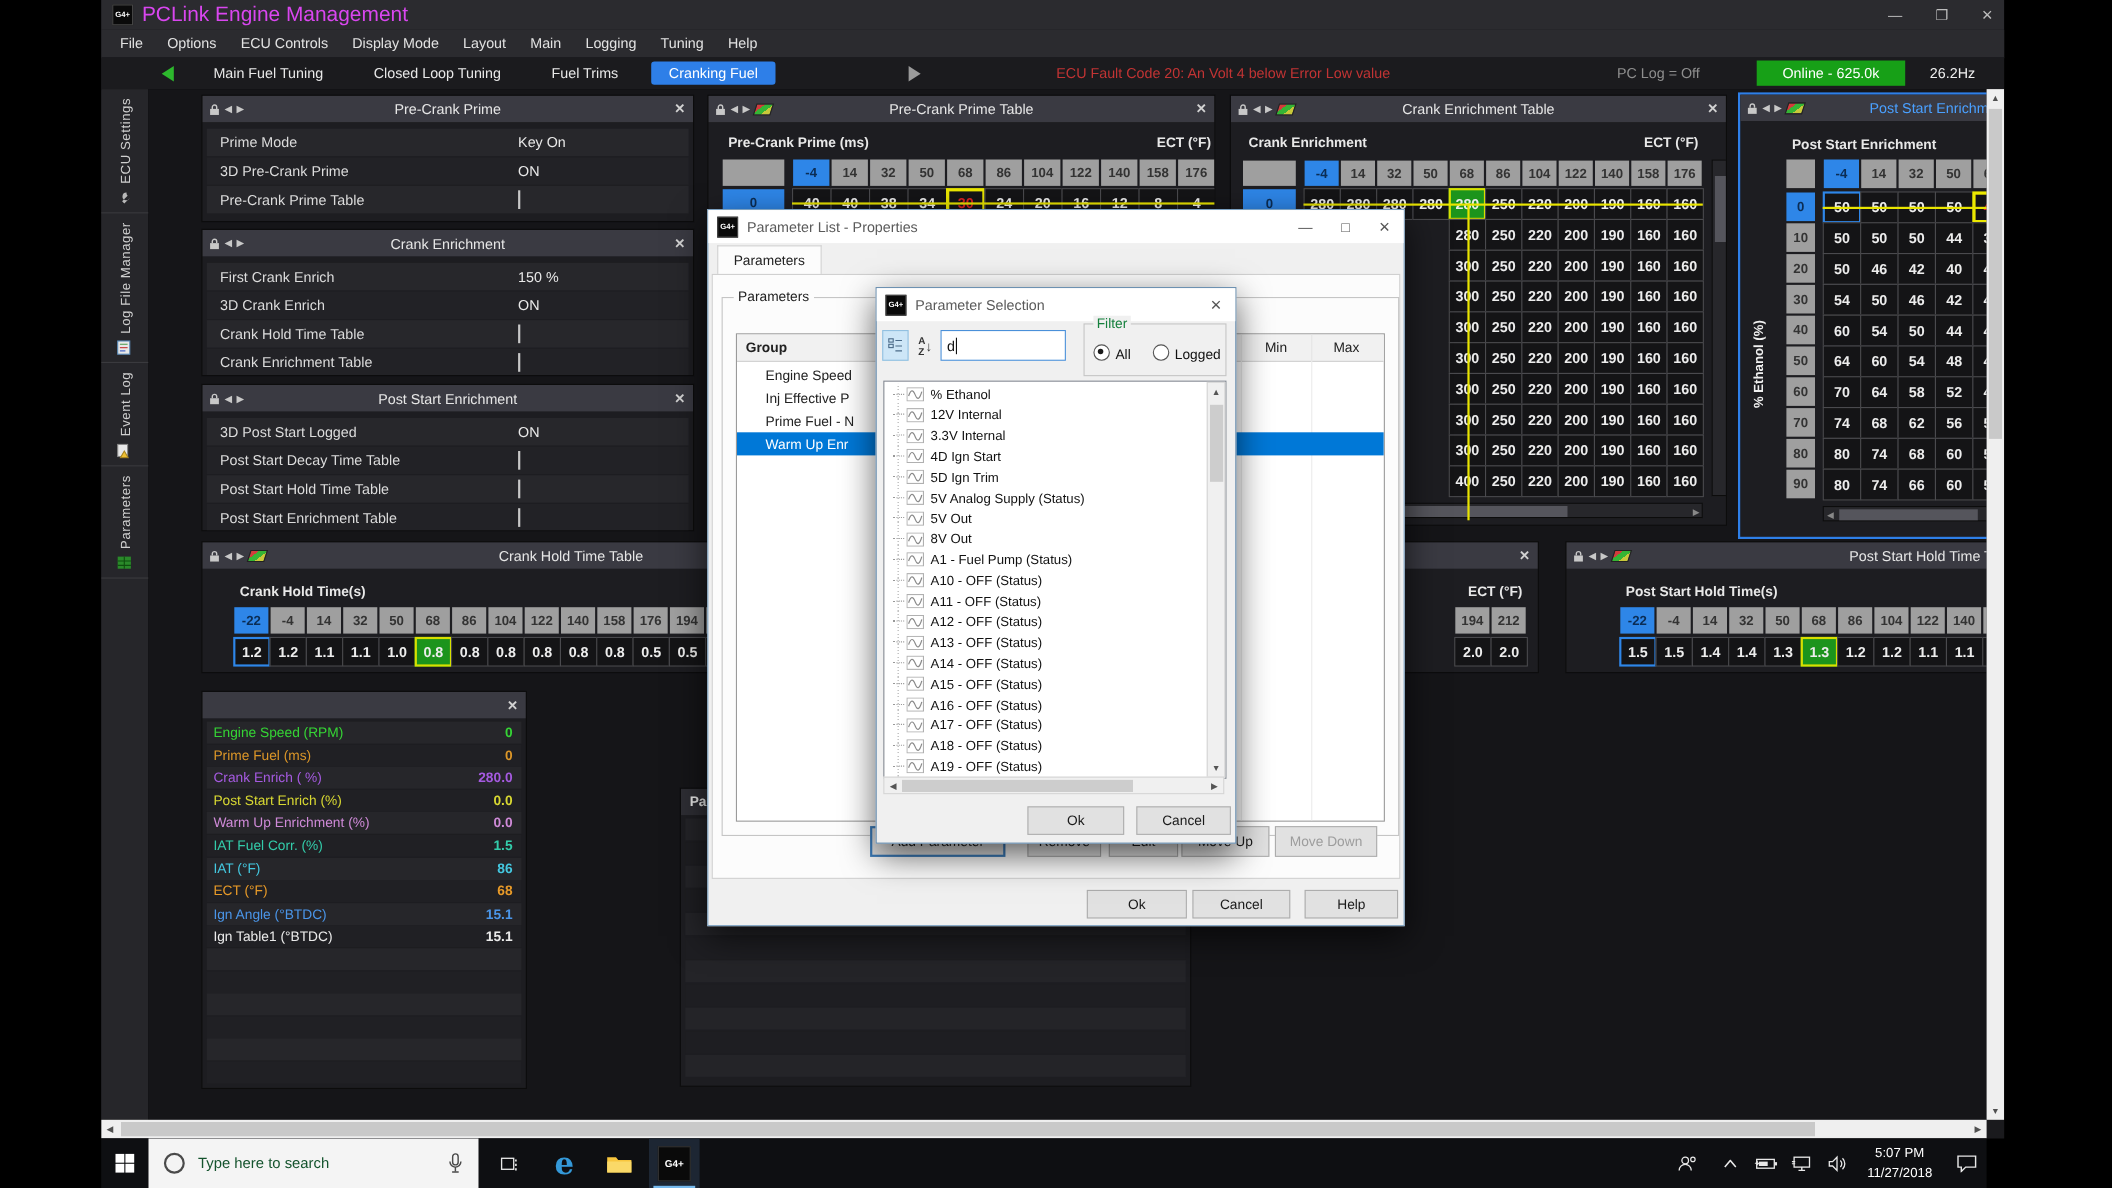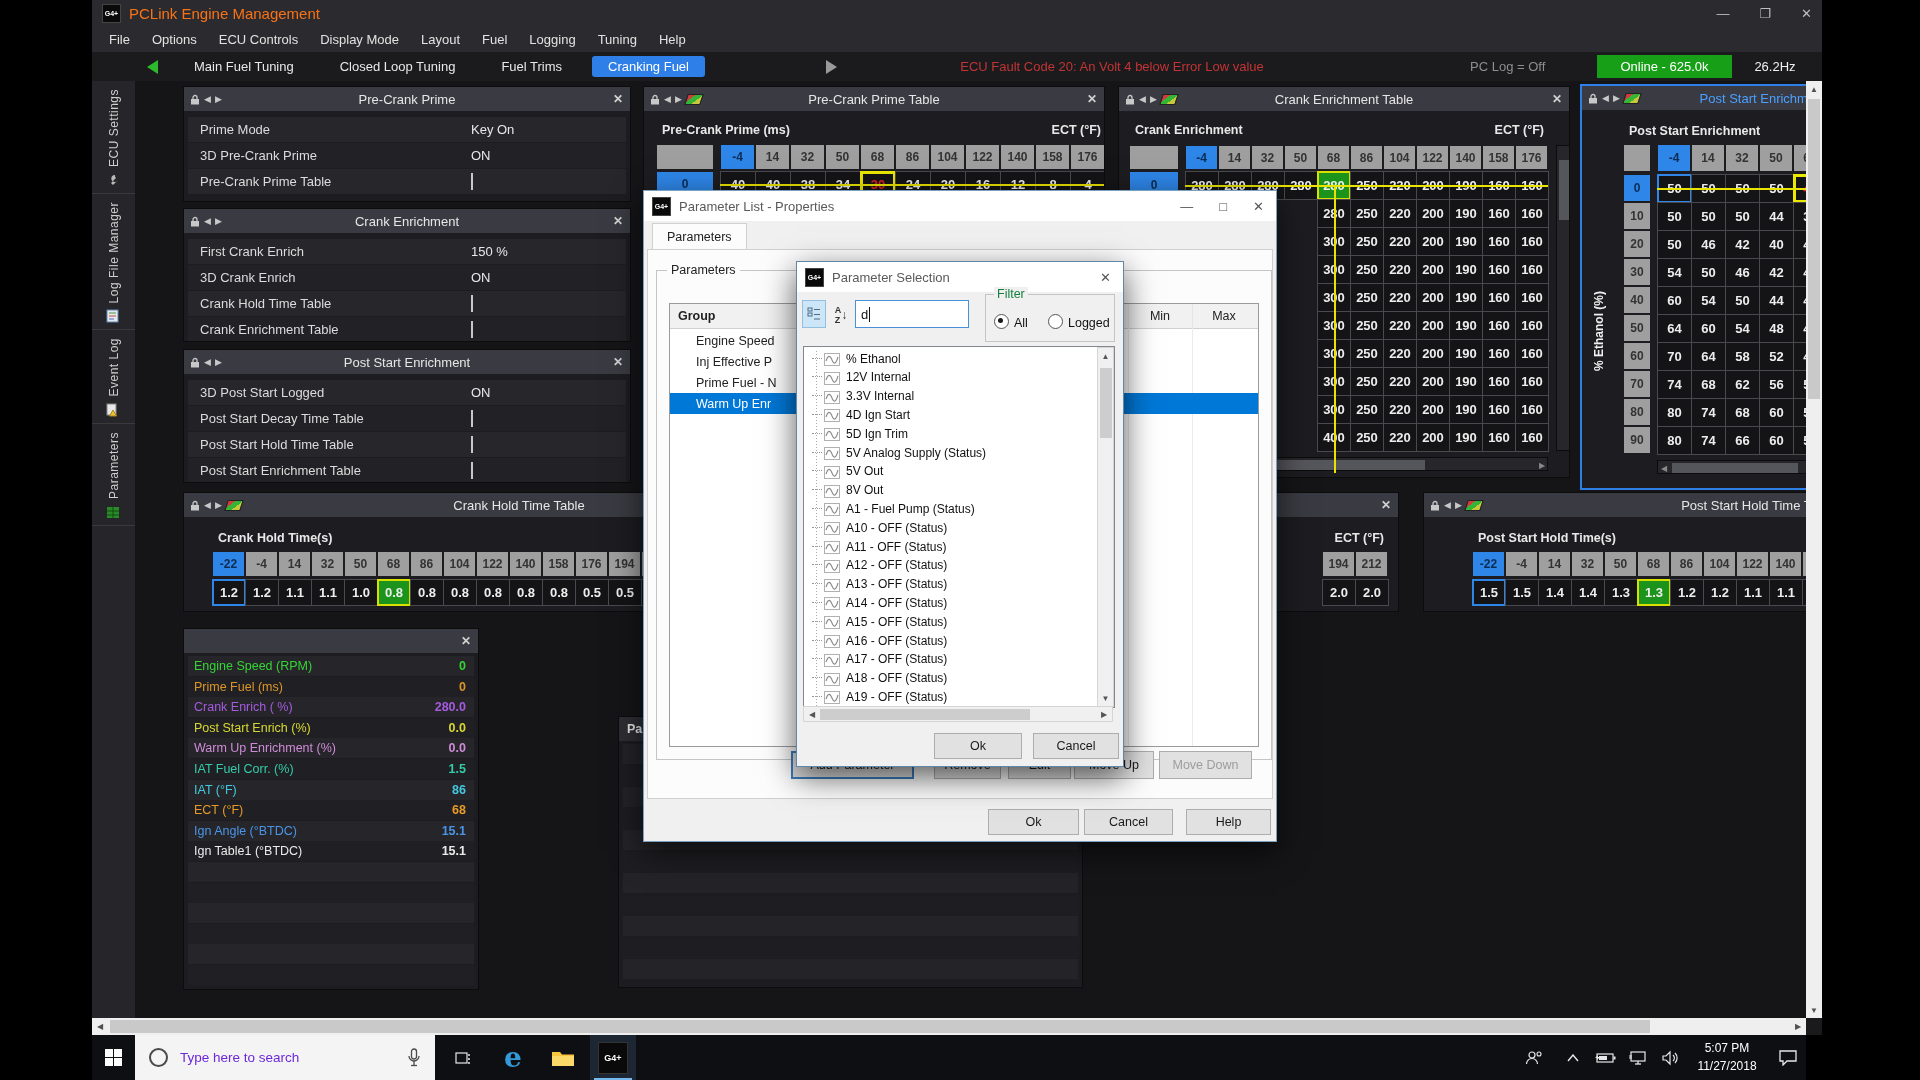--- a/index.html
+++ b/index.html
@@ -1,21 +1,21 @@
 <!DOCTYPE html>
 <html><head>
 <meta charset="utf-8">
 <style>
   html,body{margin:0;padding:0;}
   body{width:1920px;height:1080px;background:#000;font-family:"Liberation Sans",sans-serif;position:relative;overflow:hidden;}
   #app{position:absolute;left:92px;top:0;width:1730px;height:1035px;background:#1a1a1d;overflow:hidden;}
   .titlebar{position:absolute;left:0;top:0;width:100%;height:27px;background:#2b2b2f;display:flex;align-items:center;}
   .g4ico{display:inline-flex;align-items:center;justify-content:center;width:17px;height:17px;background:#0a0a0a;color:#fff;font-size:7px;font-weight:bold;border:1px solid #444;}
   .titlebar .g4ico{margin-left:10px;}
-  .title-text{color:#f97316;font-size:15px;margin-left:8px;}
+  .title-text{color:#d946ef;font-size:19px;margin-left:8px;}
   .winbtns{position:absolute;right:10px;top:0;height:27px;display:flex;align-items:center;gap:30px;color:#bdbdbd;font-size:13px;}
   .winbtns span{cursor:default;}
   .menubar{position:absolute;left:0;top:27px;width:100%;height:25px;background:#2b2b2f;display:flex;align-items:center;padding-left:6px;border-bottom:1px solid #222;}
   .menu-item{color:#e2e2e2;font-size:13px;padding:0 11px;}
   .tabstrip{position:absolute;left:0;top:52px;width:100%;height:29px;background:#1b1b1e;border-bottom:1px solid #000;}
   .tri-left{position:absolute;left:55px;top:8px;width:0;height:0;border-top:7px solid transparent;border-bottom:7px solid transparent;border-right:11px solid #2db82d;}
   .tri-right{position:absolute;left:734px;top:8px;width:0;height:0;border-top:7px solid transparent;border-bottom:7px solid transparent;border-left:11px solid #9a9a9a;}
   .tabs{position:absolute;left:86px;top:0;height:29px;display:flex;align-items:center;}
   .tab{color:#e8e8e8;font-size:13px;padding:3px 16px;margin-right:14px;border-radius:3px;}
   .tab.active{background:#2e7fe8;color:#fff;}
@@ -97,21 +97,21 @@
   .ti{position:absolute;left:0;width:100%;height:19px;display:flex;align-items:center;}
   .ti .conn{width:10px;height:1px;border-top:1px dotted #999;margin-left:8px;}
   .ti .wav{width:16px;height:13px;margin-left:2px;flex:none;}
   .ti .tlab{font-size:12px;color:#111;margin-left:6px;white-space:nowrap;}
   .treeline{position:absolute;left:12px;top:2px;width:1px;height:100%;background-image:repeating-linear-gradient(0deg,#aaa 0 1px,transparent 1px 3px);}
   .wsb{position:absolute;background:#f0f0f0;border:1px solid #d5d5d5;box-sizing:border-box;}
   #taskbar{position:absolute;left:92px;top:1035px;width:1714px;height:45px;background:#0e0f12;z-index:200;}
   .tb-item{position:absolute;top:0;height:45px;display:flex;align-items:center;justify-content:center;}
   .searchbox{position:absolute;left:43px;top:0;width:300px;height:45px;background:#f4f4f4;display:flex;align-items:center;}
   .searchbox .ring{width:15px;height:15px;border:2px solid #4a4a4a;border-radius:50%;margin-left:14px;flex:none;}
-  .search-text{color:#6d28d9;font-size:13.5px;margin-left:12px;flex:1;}
+  .search-text{color:#14532d;font-size:13.5px;margin-left:12px;flex:1;}
   .winlogo{display:grid;grid-template-columns:8px 8px;grid-template-rows:8px 8px;gap:1px;}
   .winlogo div{background:#fff;}
   .g4task{width:30px;height:30px;background:#0a0a0a;border:1px solid #333;color:#fff;font-size:9px;font-weight:bold;display:flex;align-items:center;justify-content:center;}
   .taskactive{position:absolute;left:498px;top:0;width:46px;height:45px;background:#1d2633;}
   .taskactive:after{content:"";position:absolute;left:4px;bottom:0;width:38px;height:2px;background:#76b9ed;}
   .clock{color:#fff;font-size:12px;text-align:center;line-height:1.45;}
   .edge-e{color:#3499d9;font-size:28px;font-weight:bold;font-family:"DejaVu Serif",serif;}
 </style>
 </head>
 <body>
@@ -125,21 +125,21 @@
       <span>❐</span>
       <span>✕</span>
     </span>
   </div>
   <div class="menubar" id="menubar">
       <span class="menu-item">File</span>
       <span class="menu-item">Options</span>
       <span class="menu-item">ECU Controls</span>
       <span class="menu-item">Display Mode</span>
       <span class="menu-item">Layout</span>
-      <span class="menu-item">Fuel</span>
+      <span class="menu-item">Main</span>
       <span class="menu-item">Logging</span>
       <span class="menu-item">Tuning</span>
       <span class="menu-item">Help</span>
     </div>
   <div class="tabstrip">
     <span class="tri-left"></span>
     <div class="tabs" id="tabs">
         <span class="tab">Main Fuel Tuning</span>
         <span class="tab">Closed Loop Tuning</span>
         <span class="tab">Fuel Trims</span>

